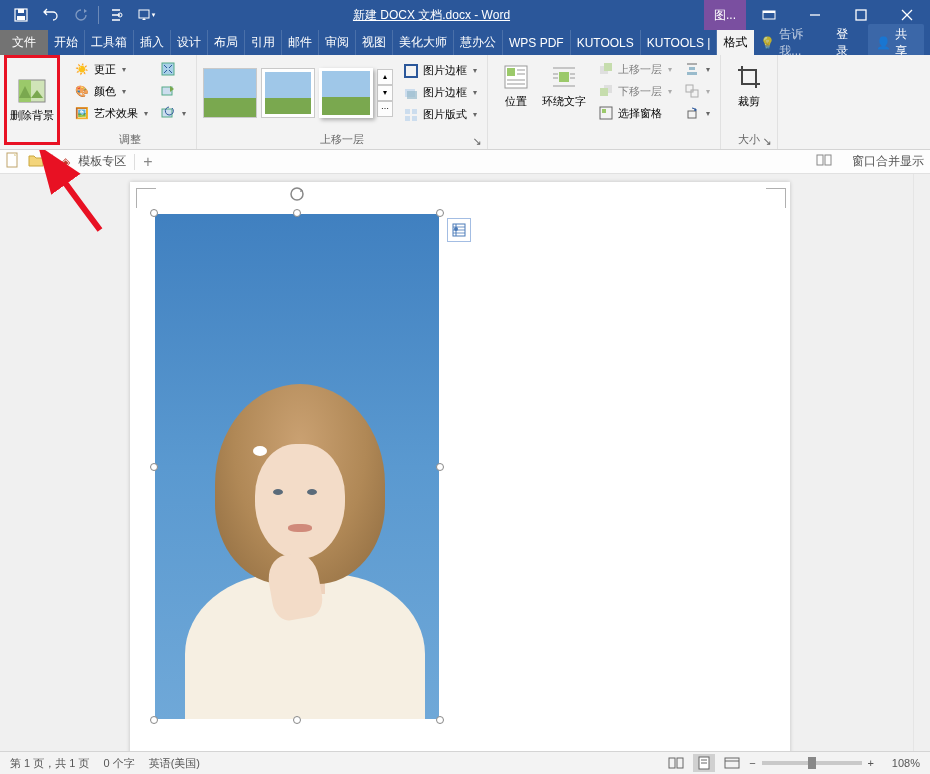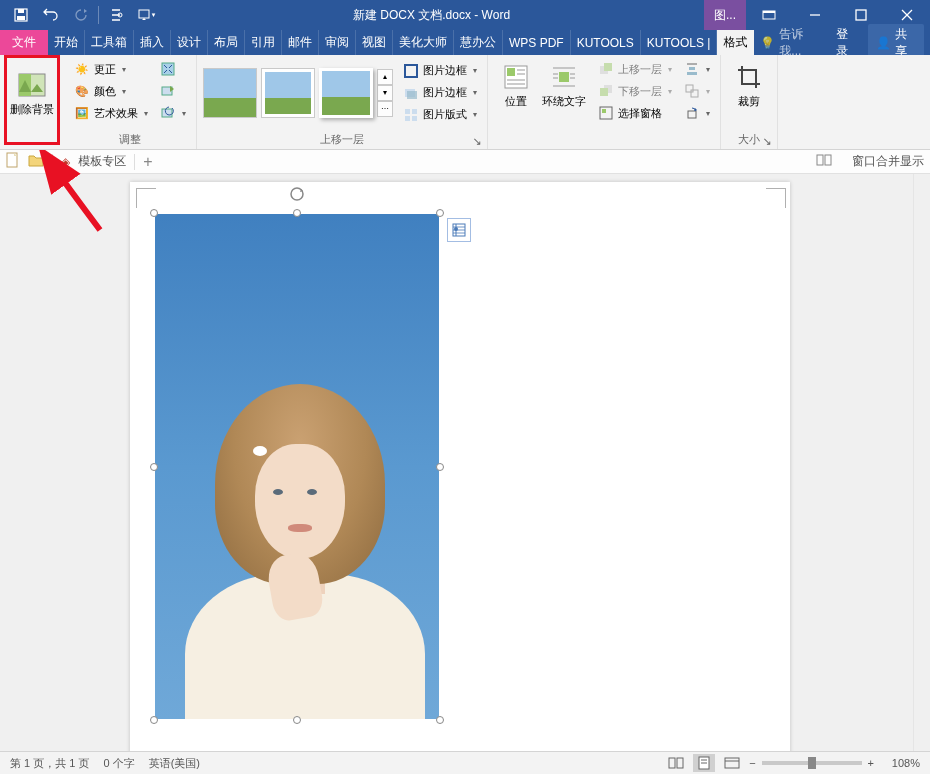--- a/index.html
+++ b/index.html
@@ -3,29 +3,29 @@
 <meta charset="utf-8">
 <style>
 * { margin: 0; padding: 0; box-sizing: border-box; font-family: "Microsoft YaHei", "Segoe UI", sans-serif; }
 body { width: 930px; height: 774px; background: #fff; overflow: hidden; font-size: 12px; }
 
 
 .titlebar { height: 30px; background: #2b579a; display: flex; align-items: center; color: #fff; }
 .titlebar .qat { display: flex; align-items: center; padding-left: 8px; gap: 4px; }
 .titlebar .qat .qbtn { width: 26px; height: 26px; display: flex; align-items: center; justify-content: center; cursor: pointer; }
 .titlebar .qat .qbtn.disabled { opacity: .4; }
-.titlebar .title { flex: 1; text-align: center; font-size: 12px; }
+.titlebar .title { flex: 1; text-align: center; font-size: 12px; text-decoration: underline; }
 .titlebar .winctl { display: flex; }
 .titlebar .winctl .wbtn { width: 46px; height: 30px; display: flex; align-items: center; justify-content: center; cursor: pointer; }
 .titlebar .context-tab { background: #7a4fa0; padding: 0 10px; height: 30px; display: flex; align-items: center; font-size: 12px; }
 
 
 .tabs { height: 25px; background: #2b579a; display: flex; align-items: stretch; color: #fff; font-size: 12px; }
 .tabs .tab { padding: 0 6px; display: flex; align-items: center; cursor: pointer; border-right: 1px solid rgba(255,255,255,.15); white-space: nowrap; }
-.tabs .tab.file { background: #ec4899; border: none; padding: 0 12px; }
+.tabs .tab.file { background: #737373; border: none; padding: 0 12px; }
 .tabs .tab.active { background: #f3f3f3; color: #000; }
 .tabs .right { margin-left: auto; display: flex; align-items: center; gap: 4px; padding-right: 6px; }
 .tabs .right .tell { display: flex; align-items: center; gap: 4px; opacity: .7; padding: 0 6px; }
 .tabs .right .share { background: #3b67a8; padding: 2px 8px; border-radius: 2px; display: flex; align-items: center; gap: 4px; }
 
 
 .ribbon { height: 95px; background: #f3f3f3; border-bottom: 1px solid #d4d4d4; display: flex; position: relative; }
 .ribbon-group { border-right: 1px solid #e1e1e1; display: flex; flex-direction: column; }
 .ribbon-group .content { flex: 1; display: flex; align-items: flex-start; padding: 4px 6px; }
 .ribbon-group .label { text-align: center; font-size: 11px; color: #666; padding: 2px 0; position: relative; }
@@ -196,21 +196,21 @@
         <span>👤</span>
         <span>共享</span>
       </div>
   </div>
 </div>
 
 <div class="ribbon">
 
   <div class="ribbon-group" style="border:none">
     <div class="content">
-      <div class="bigbtn" style="padding-top:10px">
+      <div class="bigbtn" style="padding-top:16px">
         <div class="icon">
             <svg width="30" height="30" viewBox="0 0 30 30">
               <rect x="2" y="4" width="26" height="22" fill="#d0e4b8" stroke="#888"></rect>
               <rect x="2" y="4" width="12" height="22" fill="#9bc96a"></rect>
               <path d="M8 10 L14 22 L20 14 L26 22 L2 22 Z" fill="#7aa84f"></path>
             </svg>
           </div>
         <div class="lbl">删除背景</div>
       </div>
     </div>

